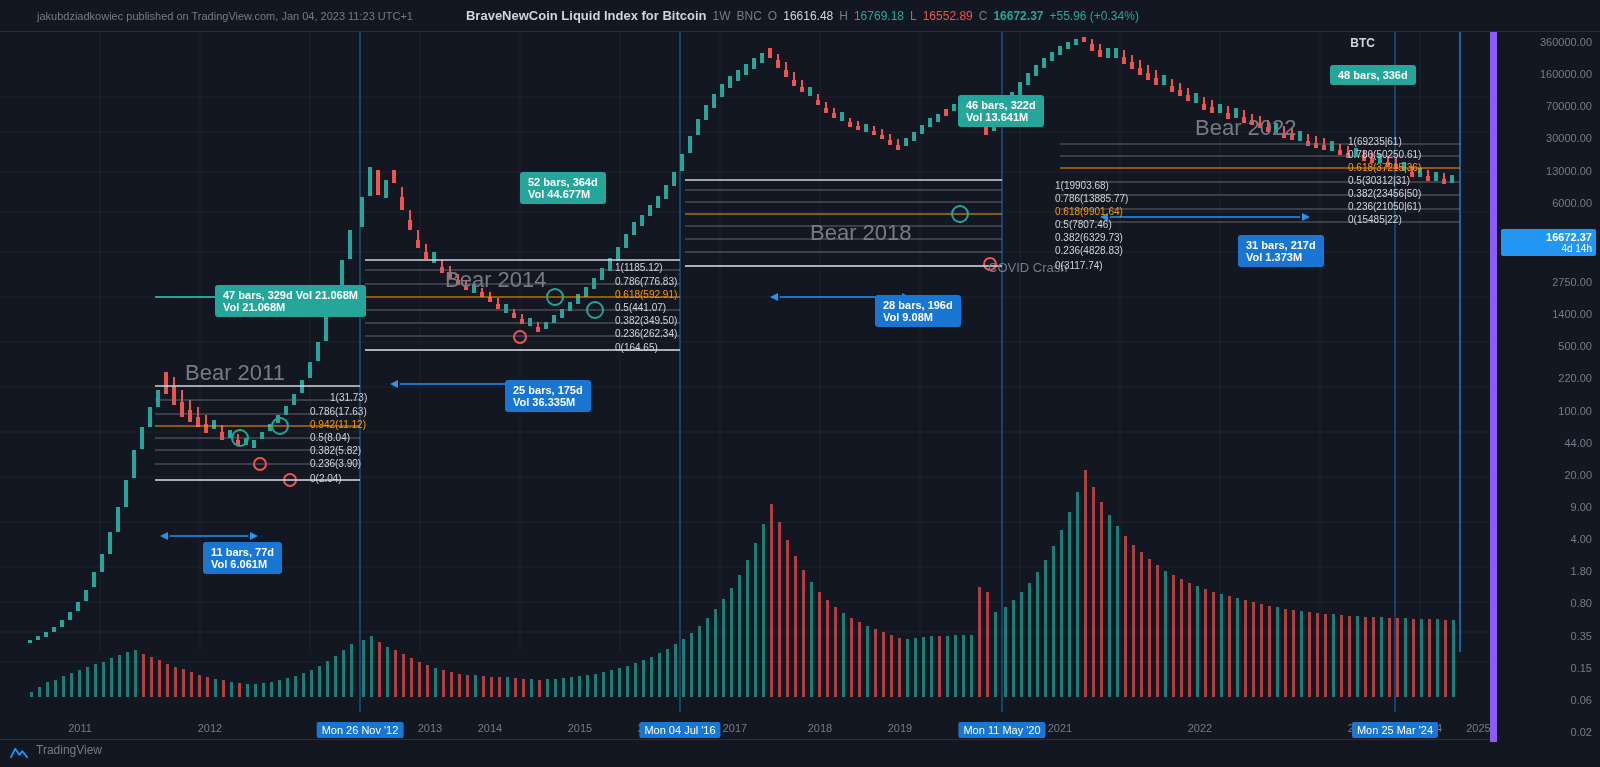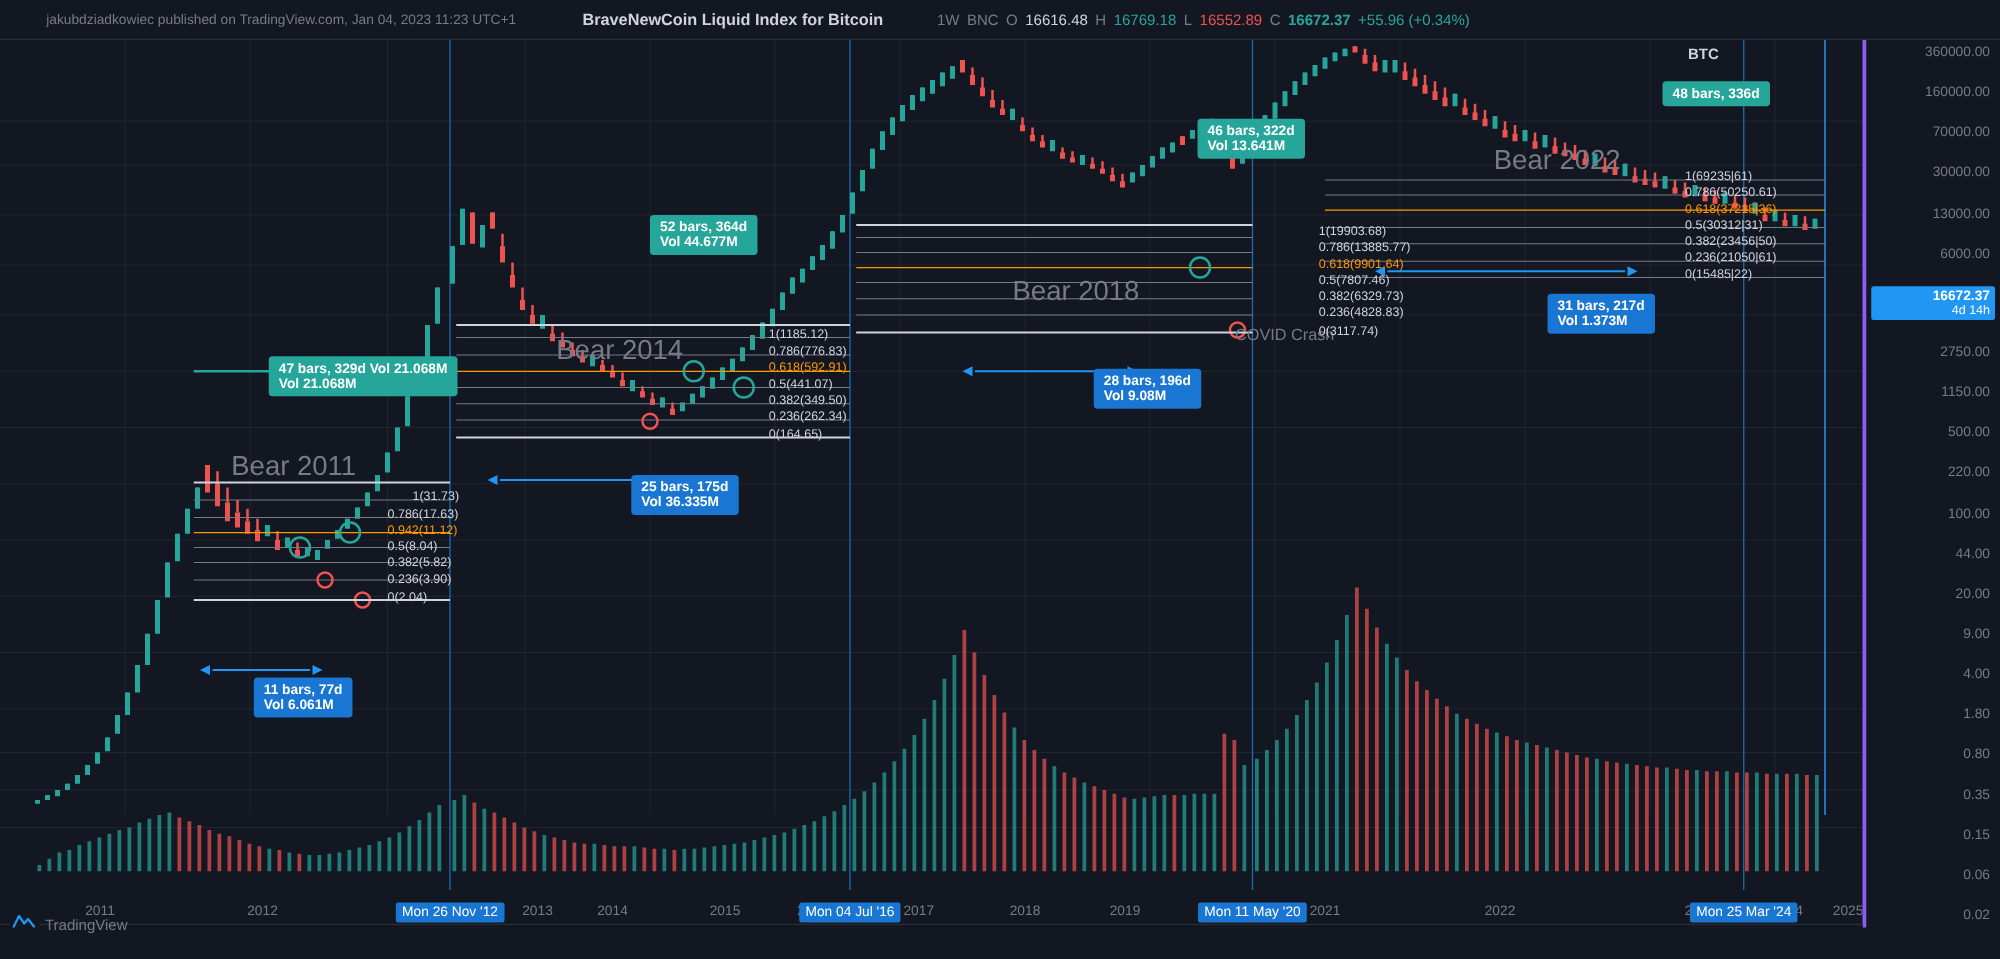--- a/index.html
+++ b/index.html
@@ -34,21 +34,21 @@
       z-index: 10;
     }
     .symbol-info {
       display: flex;
       align-items: center;
       gap: 6px;
       font-size: 12px;
       padding-left: 29px;
     }
     .symbol-name { color: #d1d4dc; font-weight: 600; font-size: 13px; }
-    .timeframe { color: #d1d4dc; margin-left: 37px; }
+    .timeframe { color: #d1d4dc; }
     .exchange { color: #787b86; }
     .price-o { color: #d1d4dc; }
     .price-h { color: #26a69a; }
     .price-l { color: #ef5350; }
     .price-c { color: #26a69a; font-weight: 600; }
     .price-change { color: #26a69a; }
 
     
     #chart-area {
       position: absolute;
@@ -61,21 +61,21 @@
     }
 
     
     #price-axis {
       position: absolute;
       top: 32px;
       right: 0;
       width: 110px;
       height: 710px;
       background: #131722;
-      border-left: 3px solid #8b5cf6;
+      border-left: 7px solid #8b5cf6;
       display: flex;
       flex-direction: column;
       justify-content: space-between;
       padding: 4px 4px;
     }
     .price-label {
       font-size: 11px;
       color: #787b86;
       text-align: right;
       padding-right: 4px;
@@ -95,24 +95,24 @@
       left: 0;
       width: 1490px;
       height: 28px;
       background: #131722;
       border-top: 1px solid #2a2e39;
       display: flex;
       align-items: center;
     }
     .tv-logo {
       position: absolute;
-      bottom: 20px;
+      bottom: 4px;
       left: 8px;
       display: flex;
-      align-items: flex-end;
+      align-items: flex-start;
       gap: 4px;
     }
     .tv-logo-icon {
       width: 24px;
       height: 20px;
     }
 
     
     .date-label {
       position: absolute;
@@ -996,21 +996,21 @@
     <div class="price-label">160000.00</div>
     <div class="price-label">70000.00</div>
     <div class="price-label">30000.00</div>
     <div class="price-label">13000.00</div>
     <div class="price-label">6000.00</div>
     <div class="price-label highlight">
       <div>16672.37</div>
       <div style="font-size:10px; font-weight:400;">4d 14h</div>
     </div>
     <div class="price-label">2750.00</div>
-    <div class="price-label">1150.00</div>
+    <div class="price-label">1400.00</div>
     <div class="price-label">500.00</div>
     <div class="price-label">220.00</div>
     <div class="price-label">100.00</div>
     <div class="price-label">44.00</div>
     <div class="price-label">20.00</div>
     <div class="price-label">9.00</div>
     <div class="price-label">4.00</div>
     <div class="price-label">1.80</div>
     <div class="price-label">0.80</div>
     <div class="price-label">0.35</div>

